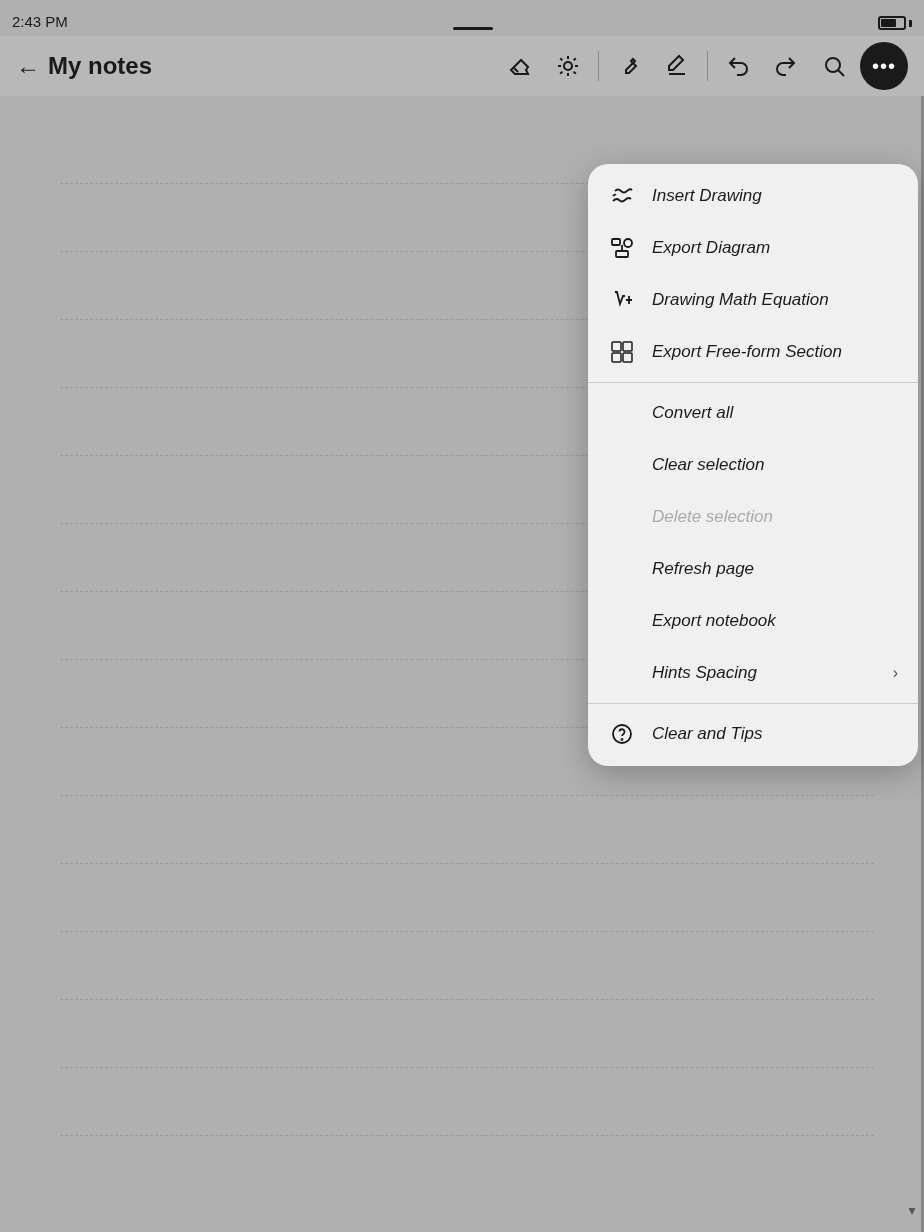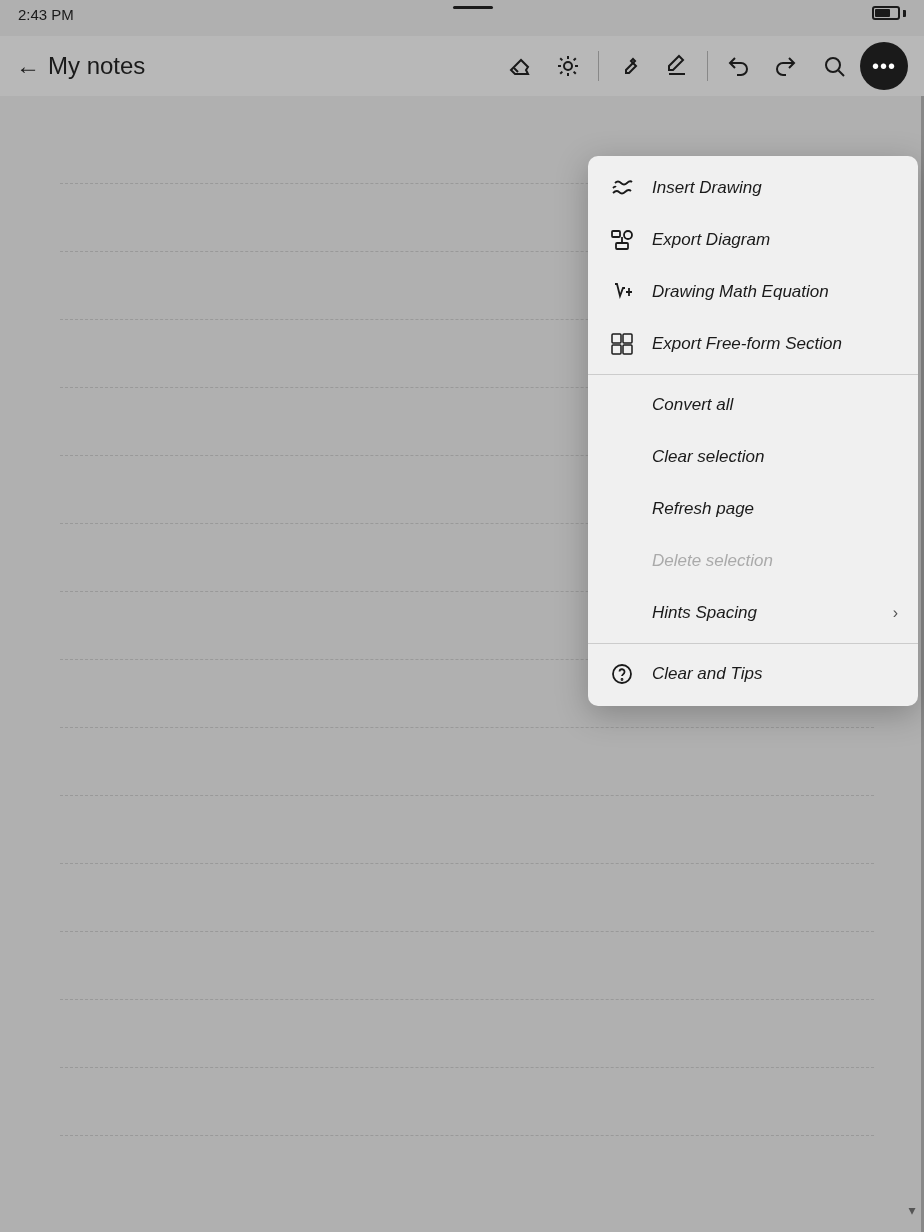--- a/index.html
+++ b/index.html
@@ -10,22 +10,22 @@
       background: #b0b0b0;
       font-family: -apple-system, 'Helvetica Neue', Arial, sans-serif;
       overflow: hidden;
       position: relative;
     }
 
     
     .status-bar {
       display: flex;
       justify-content: space-between;
-      align-items: flex-start;
-      padding: 6px 18px;
+      align-items: flex-end;
+      padding: 6px 12px;
       height: 36px;
     }
 
     .status-time {
       font-size: 15px;
       font-weight: 500;
       color: #1a1a1a;
     }
 
     .status-center {
@@ -84,21 +84,21 @@
     }
 
     .back-arrow {
       font-size: 24px;
       color: #1a1a1a;
       line-height: 1;
     }
 
     .page-title {
       font-size: 24px;
-      font-weight: 400;
+      font-weight: 700;
       color: #1a1a1a;
     }
 
     .toolbar-right {
       display: flex;
       align-items: center;
       gap: 4px;
       margin-left: auto;
     }
 
@@ -178,25 +178,25 @@
       align-items: center;
       justify-content: center;
       cursor: pointer;
       color: #555;
       font-size: 14px;
     }
 
     
     .dropdown-menu {
       position: absolute;
-      top: 60px;
+      top: 68px;
       right: 6px;
       width: 330px;
       background: #f0f0f0;
-      border-radius: 10px;
+      border-radius: 20px;
       box-shadow: 0 8px 32px rgba(0,0,0,0.25);
       z-index: 200;
       overflow: hidden;
       padding: 6px 0;
     }
 
     .menu-item {
       display: flex;
       align-items: center;
       padding: 12px 20px;
@@ -406,28 +406,32 @@
       <span class="menu-label">Convert all</span>
     </div>
 
     <div class="menu-item">
       <div class="menu-icon"></div>
       <span class="menu-label">Clear selection</span>
     </div>
 
     <div class="menu-item">
       <div class="menu-icon"></div>
+      <span class="menu-label-disabled">Delete selection</span>
+    </div>
+
+    <div class="menu-item">
+      <div class="menu-icon"></div>
       <span class="menu-label">Refresh page</span>
     </div>
 
     <div class="menu-item">
       <div class="menu-icon"></div>
-      <span class="menu-label-disabled">Delete selection</span>
-    </div>
-
+      <span class="menu-label">Export notebook</span>
+    </div>
 
     <div class="menu-item">
       <div class="menu-icon"></div>
       <span class="menu-label">Hints Spacing</span>
       <span class="menu-item-chevron">›</span>
     </div>
 
     <div class="menu-divider"></div>
 
     <div class="menu-item">

